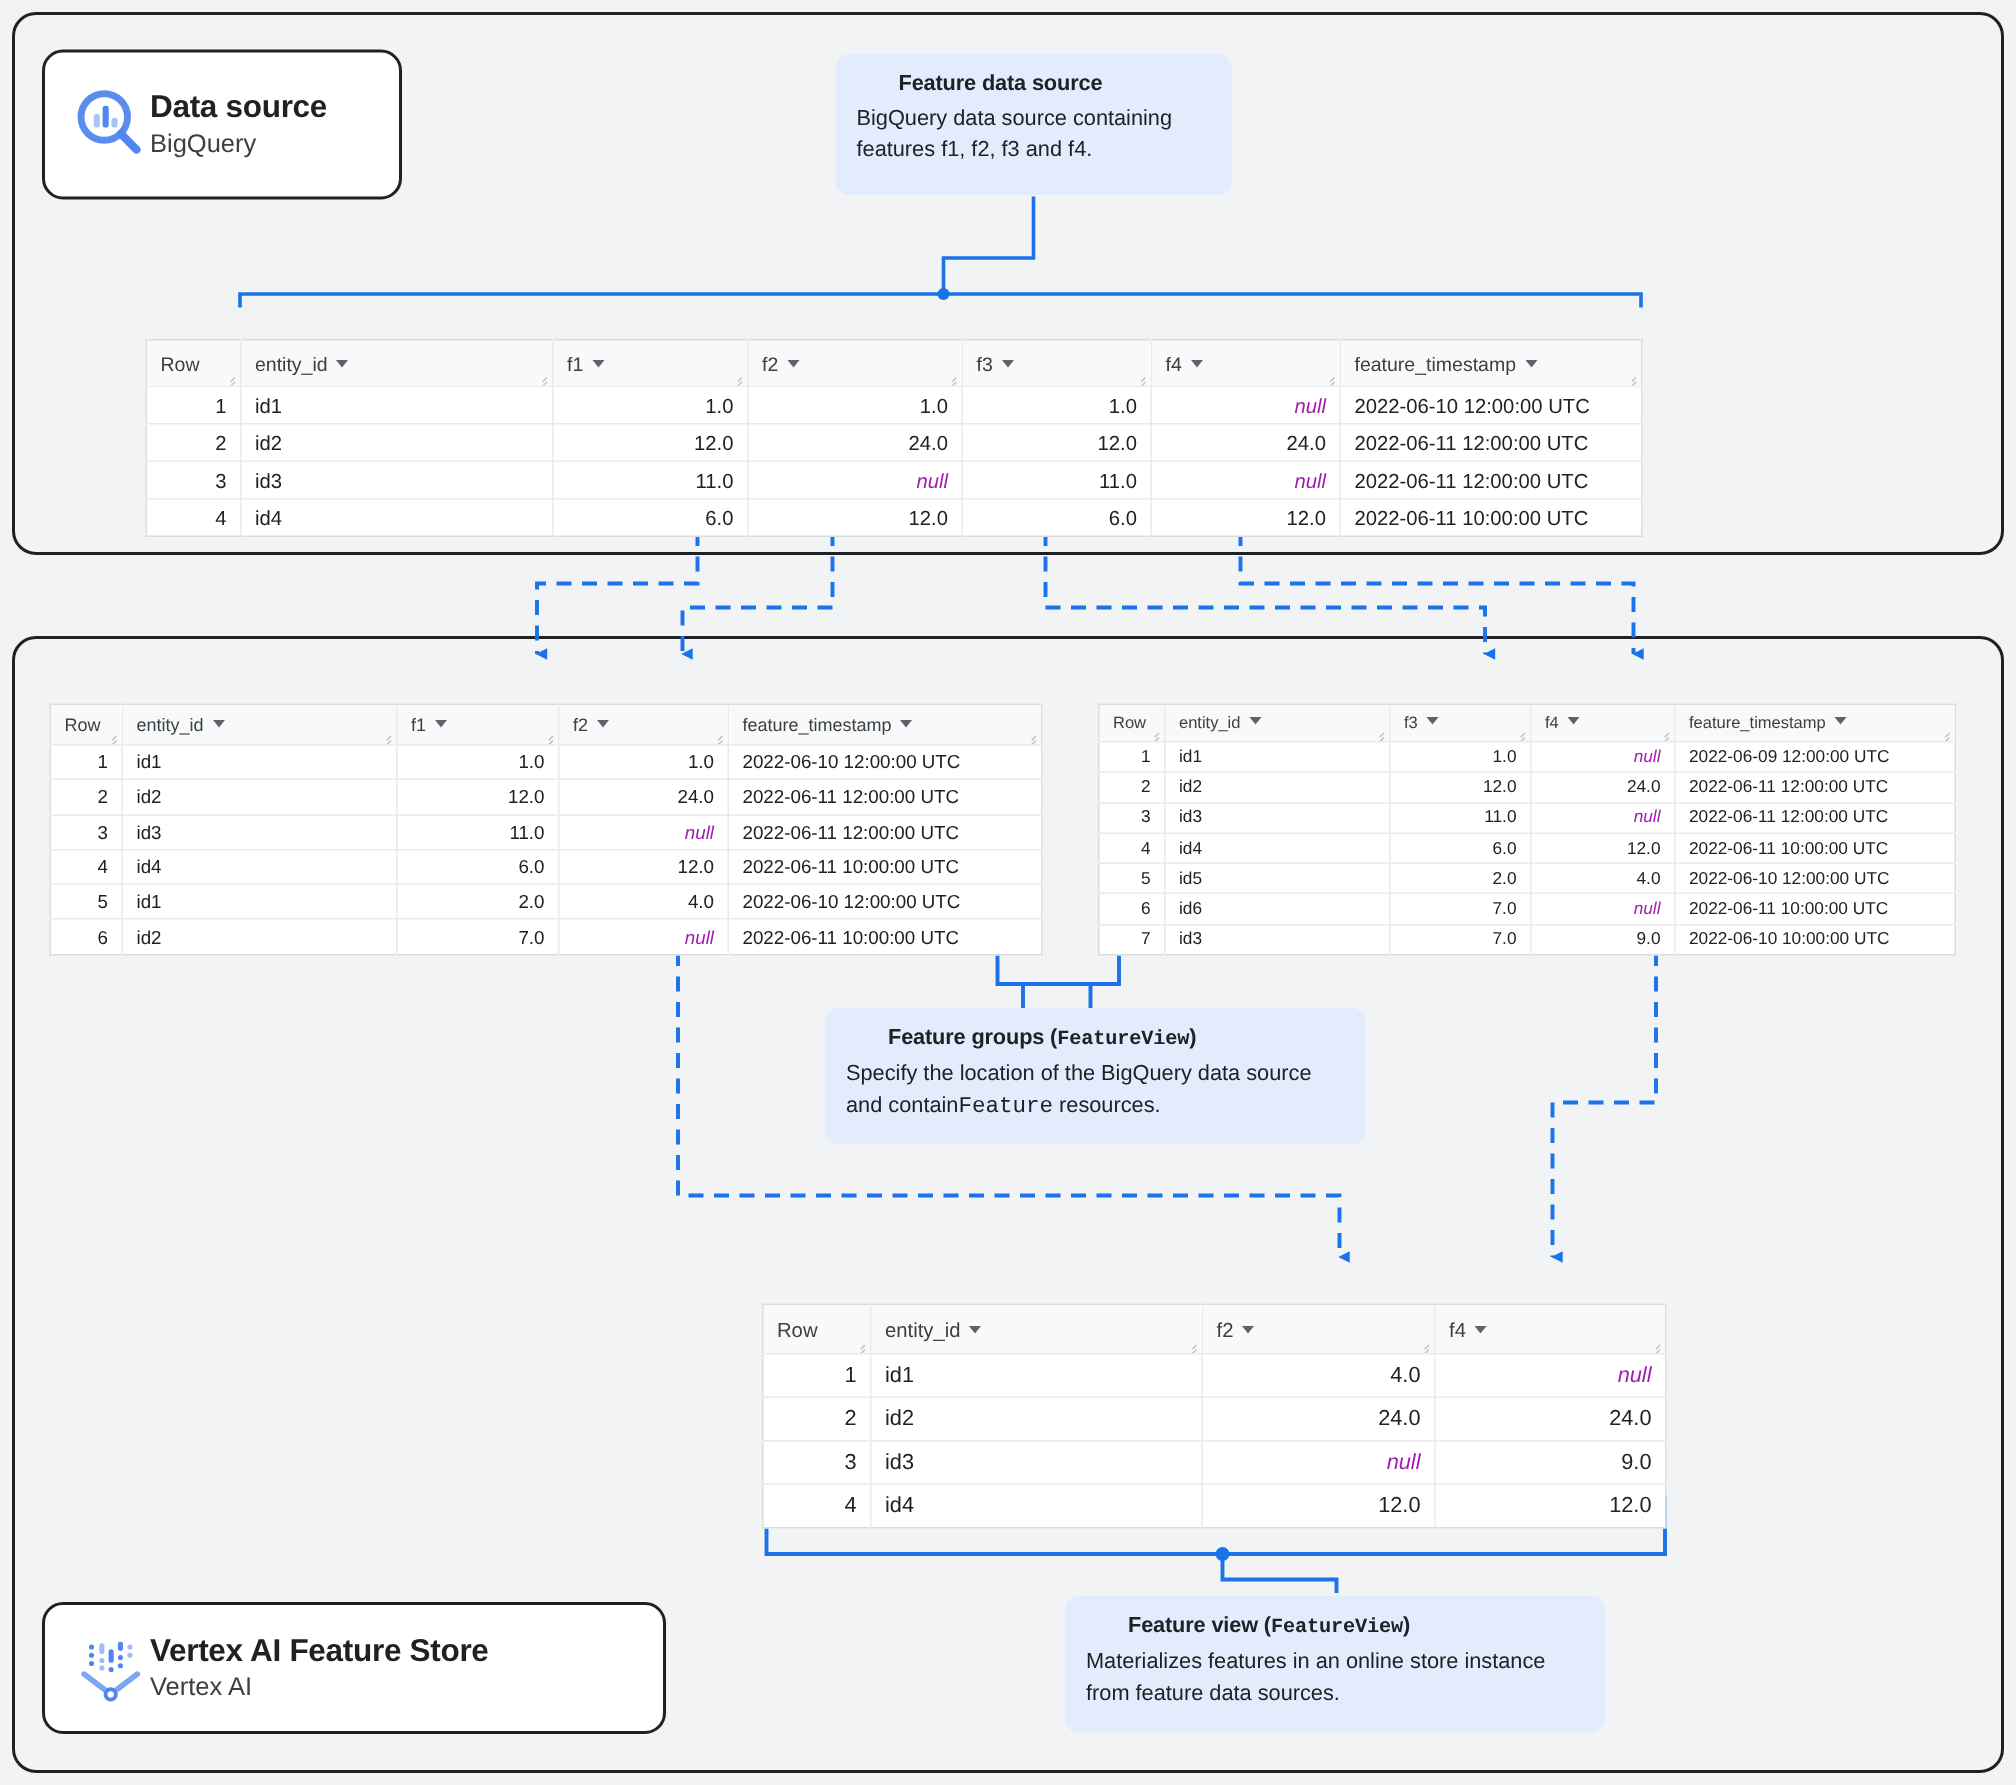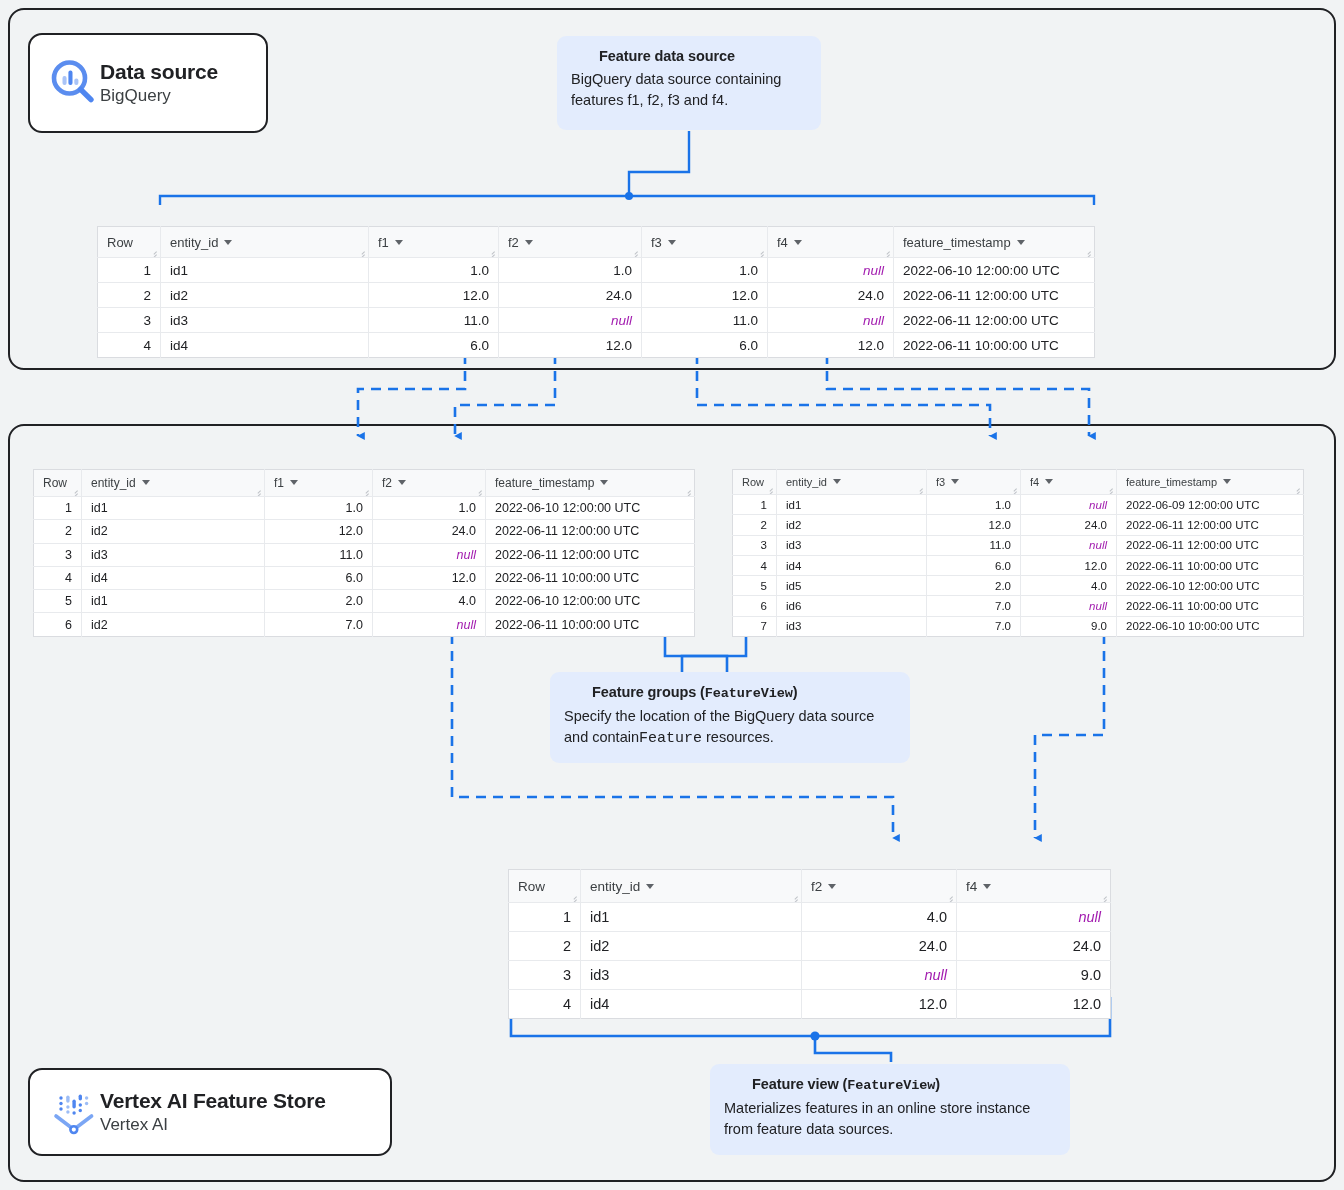--- a/index.html
+++ b/index.html
@@ -28,21 +28,21 @@
   .product-card{
     position:absolute;
     background:#ffffff;
     border:2.5px solid #202124;
     border-radius:14px;
     box-sizing:border-box;
     display:flex;align-items:center;
     padding:0 18px;
   }
   #card-datasource{left:28px;top:33px;width:240px;height:100px;}
-  #card-featurestore{left:28px;top:1068px;width:364px;height:88px;}
+  #card-featurestore{left:28px;top:1068px;width:416px;height:88px;}
   .product-icon{width:52px;height:52px;flex:0 0 52px;display:block;}
   .product-text{display:flex;flex-direction:column;line-height:1.16;}
   .product-title{font-size:21px;font-weight:bold;color:#202124;letter-spacing:-.2px;}
   .product-sub{font-size:17px;color:#3c4043;margin-top:2px;}
   #card-featurestore .product-title{font-size:21px;}
 
   
   .callout{
     position:absolute;
     background:#e3ecfd;

